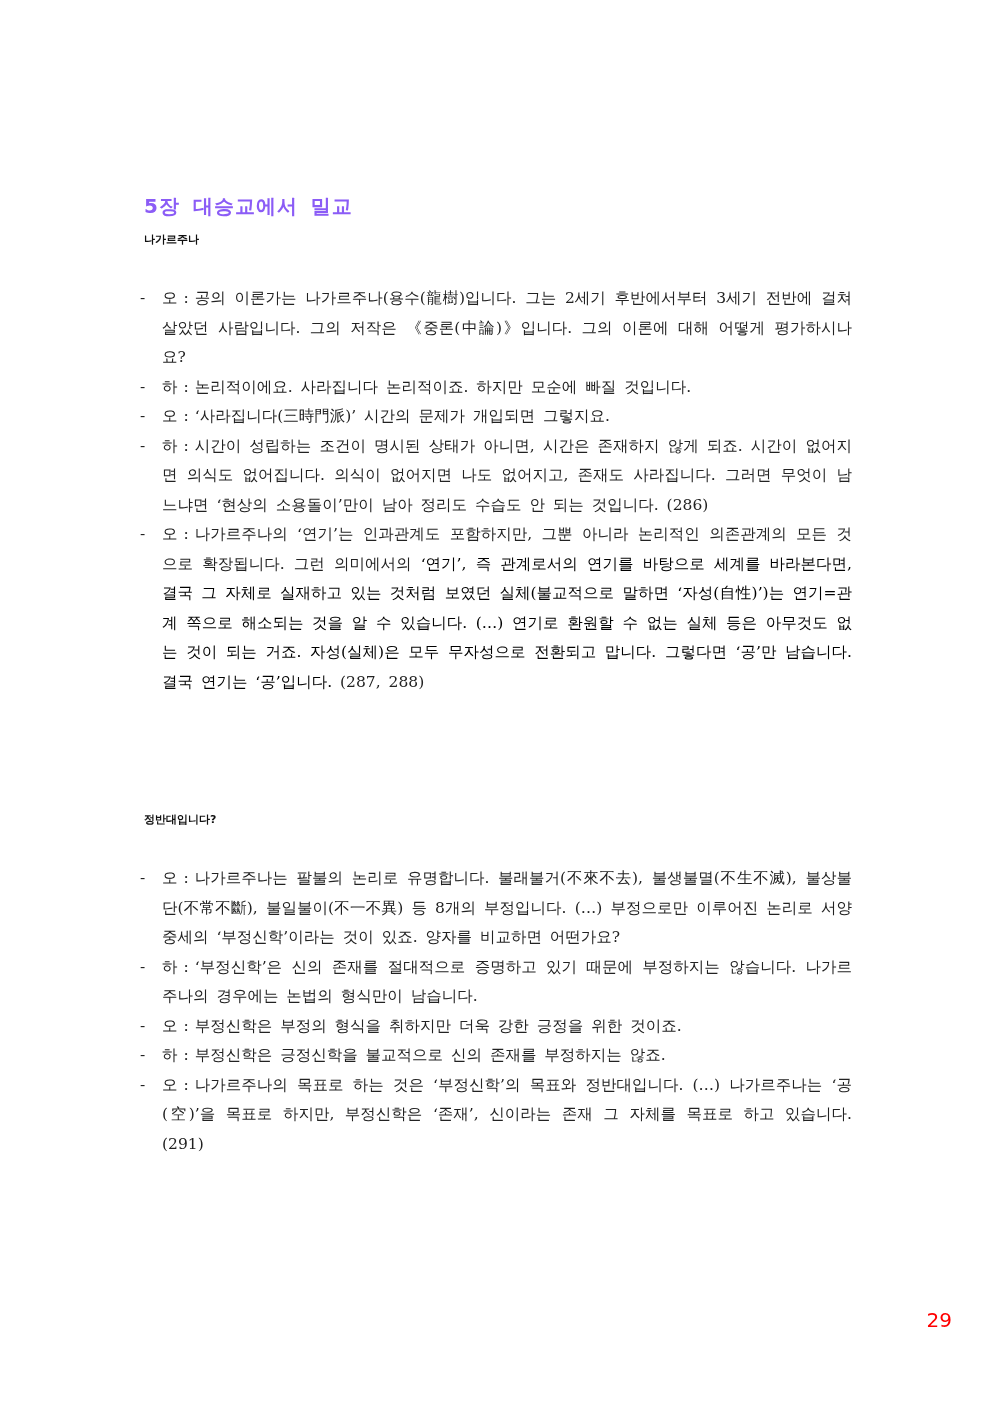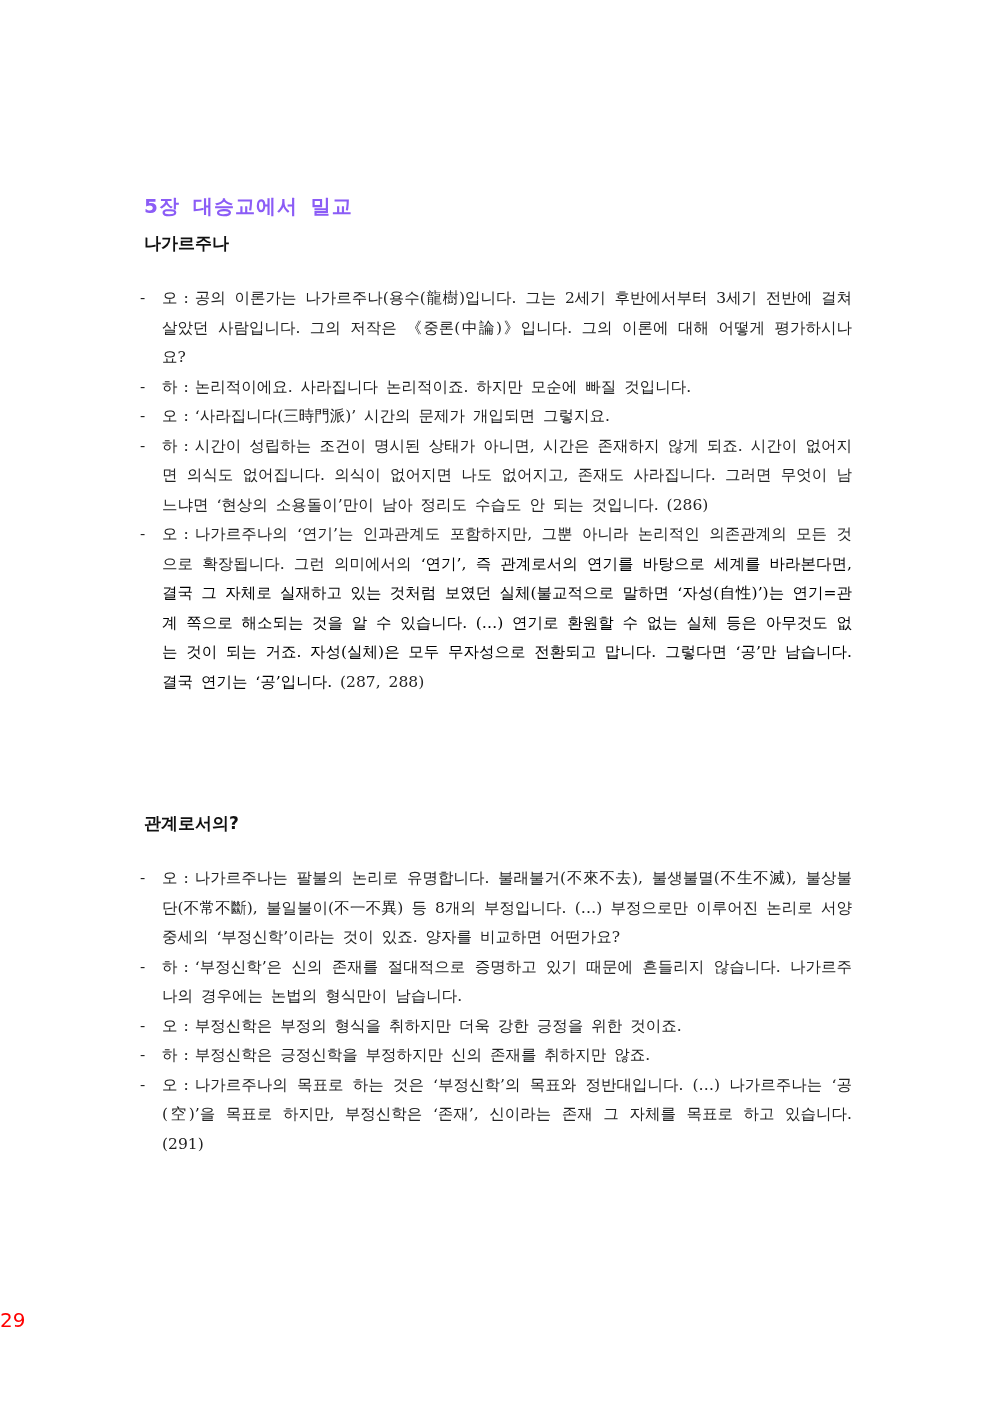--- a/index.html
+++ b/index.html
@@ -12,36 +12,36 @@
     .chapter-title {
       position: absolute; left: 144px; top: 160px;
       font-family: "DejaVu Sans", "Liberation Sans", sans-serif;
       font-weight: bold; font-size: 20px; color: #8b5cf6; letter-spacing: 1px;
       word-spacing: 5px;
       margin-top: 33px;
     }
     .section-title {
       position: absolute; left: 144px;
       font-family: "DejaVu Sans", "Liberation Sans", sans-serif;
-      font-weight: bold; font-size: 17px; color: #111111;
+      font-weight: bold; font-size: 11px; color: #111111;
     }
     .dialogue {
       position: absolute; left: 140px; width: 712px;
       font-size: 15.5px; line-height: 29.5px;
       text-align: justify; word-spacing: 3px;
     }
     .line {
       position: relative; padding-left: 22px; margin: 0;
     }
     .line .dash { position: absolute; left: 0; top: 0; }
     .spk { margin-right: 6px; }
     .colon { margin-right: 6px; }
     .red { color: #000000; }
     .page-number {
-      position: absolute; left: 0; width: 952px; top: 1308px; text-align: left;
+      position: absolute; left: 0; width: 952px; top: 1308px; text-align: right;
       font-family: "DejaVu Sans", "Liberation Sans", sans-serif;
       font-size: 20px; color: #ff0000;
     }
   </style>
 </head>
 <body>
 
 <div class="page">
 
   <div class="chapter-title">5장 대승교에서 밀교</div>
@@ -59,34 +59,34 @@
       <span class="dash">-</span><span class="spk">오</span><span class="colon">:</span><span>‘사라집니다(三時門派)’ 시간의 문제가 개입되면 그렇지요.</span>
     </p>
     <p class="line">
       <span class="dash">-</span><span class="spk">하</span><span class="colon">:</span><span>시간이 성립하는 조건이 명시된 상태가 아니면, 시간은 존재하지 않게 되죠. 시간이 없어지면 의식도 없어집니다. 의식이 없어지면 나도 없어지고, 존재도 사라집니다. 그러면 무엇이 남느냐면 ‘현상의 소용돌이’만이 남아 정리도 수습도 안 되는 것입니다. (286)</span>
     </p>
     <p class="line">
       <span class="dash">-</span><span class="spk">오</span><span class="colon">:</span><span>나가르주나의 ‘연기’는 인과관계도 포함하지만, 그뿐 아니라 논리적인 의존관계의 모든 것으로 확장됩니다. 그런 의미에서의 </span><span class="red">‘연기’, 즉 관계로서의 연기를 바탕으로 세계를 바라본다면, 결국 그 자체로 실재하고 있는 것처럼 보였던 실체(불교적으로 말하면 ‘자성(自性)’)는 연기=관계 쪽으로 해소되는 것을 알 수 있습니다. (…) 연기로 환원할 수 없는 실체 등은 아무것도 없는 것이 되는 거죠. 자성(실체)은 모두 무자성으로 전환되고 맙니다. 그렇다면 ‘공’만 남습니다. 결국 연기는 ‘공’입니다.</span><span> (287, 288)</span>
     </p>
   </div>
 
-  <div class="section-title" style="top:812px;">관계로서의?</div>
+  <div class="section-title" style="top:812px;">정반대입니다?</div>
 
   <div class="dialogue" style="top:864px;">
     <p class="line">
       <span class="dash">-</span><span class="spk">오</span><span class="colon">:</span><span>나가르주나는 팔불의 논리로 유명합니다. 불래불거(不來不去), 불생불멸(不生不滅), 불상불단(不常不斷), 불일불이(不一不異) 등 8개의 부정입니다. (…) 부정으로만 이루어진 논리로 서양 중세의 ‘부정신학’이라는 것이 있죠. 양자를 비교하면 어떤가요?</span>
     </p>
     <p class="line">
-      <span class="dash">-</span><span class="spk">하</span><span class="colon">:</span><span>‘부정신학’은 신의 존재를 절대적으로 증명하고 있기 때문에 흔들리지 않습니다. 나가르주나의 경우에는 논법의 형식만이 남습니다.</span>
+      <span class="dash">-</span><span class="spk">하</span><span class="colon">:</span><span>‘부정신학’은 신의 존재를 절대적으로 증명하고 있기 때문에 부정하지는 않습니다. 나가르주나의 경우에는 논법의 형식만이 남습니다.</span>
     </p>
     <p class="line">
       <span class="dash">-</span><span class="spk">오</span><span class="colon">:</span><span>부정신학은 부정의 형식을 취하지만 더욱 강한 긍정을 위한 것이죠.</span>
     </p>
     <p class="line">
-      <span class="dash">-</span><span class="spk">하</span><span class="colon">:</span><span>부정신학은 긍정신학을 부정하지만 신의 존재를 취하지만 않죠.</span>
+      <span class="dash">-</span><span class="spk">하</span><span class="colon">:</span><span>부정신학은 긍정신학을 불교적으로 신의 존재를 부정하지는 않죠.</span>
     </p>
     <p class="line">
       <span class="dash">-</span><span class="spk">오</span><span class="colon">:</span><span>나가르주나의 목표로 하는 것은 ‘부정신학’의 목표와 정반대입니다. (…) 나가르주나는 ‘공(空)’을 목표로 하지만, 부정신학은 ‘존재’, 신이라는 존재 그 자체를 목표로 하고 있습니다. (291)</span>
     </p>
   </div>
 
   <div class="page-number">29</div>
 </div>
 
 </body></html>

